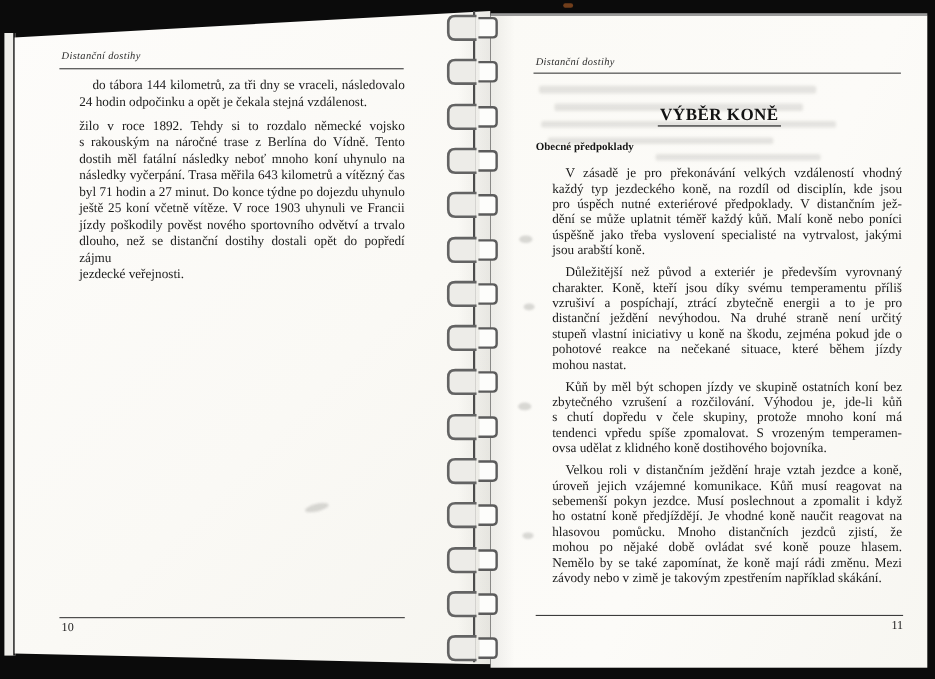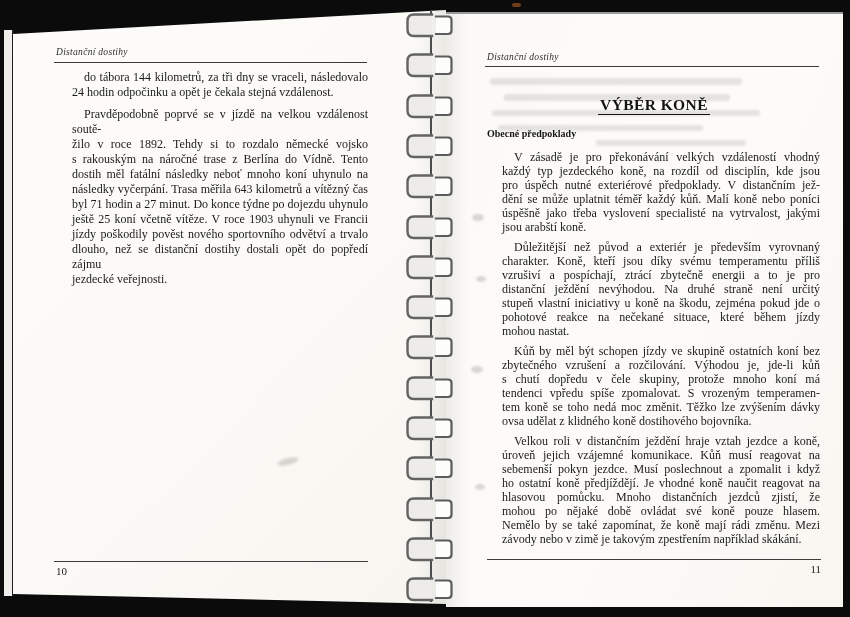--- a/index.html
+++ b/index.html
@@ -88,21 +88,20 @@
 <div class="page" id="left-page">
   <div class="running-head" style="left:43px;top:39px;">Distanční dostihy</div>
   <div class="rule" style="left:41px;top:54px;width:313px;"></div>
 
   <div class="text-col" id="left-text" style="left:59px;top:62px;width:296px;">
       <div class="para">
         <div class="pline first">do tábora 144 kilometrů, za tři dny se vraceli, následovalo</div>
         <div class="pline last">24 hodin odpočinku a opět je čekala stejná vzdálenost.</div>
       </div>
       <div class="para">
-        <div class="pline first">Pravděpodobně poprvé se v jízdě na velkou vzdálenost soutě-</div>
         <div class="pline">žilo v roce 1892. Tehdy si to rozdalo německé vojsko</div>
         <div class="pline">s rakouským na náročné trase z Berlína do Vídně. Tento</div>
         <div class="pline">dostih měl fatální následky neboť mnoho koní uhynulo na</div>
         <div class="pline">následky vyčerpání. Trasa měřila 643 kilometrů a vítězný čas</div>
         <div class="pline">byl 71 hodin a 27 minut. Do konce týdne po dojezdu uhynulo</div>
         <div class="pline">ještě 25 koní včetně vítěze. V roce 1903 uhynuli ve Francii</div>
         <div class="pline">jízdy poškodily pověst nového sportovního odvětví a trvalo</div>
         <div class="pline">dlouho, než se distanční dostihy dostali opět do popředí zájmu</div>
         <div class="pline last">jezdecké veřejnosti.</div>
       </div>
@@ -150,21 +149,20 @@
         <div class="pline">distanční ježdění nevýhodou. Na druhé straně není určitý</div>
         <div class="pline">stupeň vlastní iniciativy u koně na škodu, zejména pokud jde o</div>
         <div class="pline">pohotové reakce na nečekané situace, které během jízdy</div>
         <div class="pline last">mohou nastat.</div>
       </div>
       <div class="para">
         <div class="pline first">Kůň by měl být schopen jízdy ve skupině ostatních koní bez</div>
         <div class="pline">zbytečného vzrušení a rozčilování. Výhodou je, jde-li kůň</div>
         <div class="pline">s chutí dopředu v čele skupiny, protože mnoho koní má</div>
         <div class="pline">tendenci vpředu spíše zpomalovat. S vrozeným temperamen-</div>
-        <div class="pline">tem koně se toho nedá moc změnit. Těžko lze zvýšením dávky</div>
         <div class="pline last">ovsa udělat z klidného koně dostihového bojovníka.</div>
       </div>
       <div class="para">
         <div class="pline first">Velkou roli v distančním ježdění hraje vztah jezdce a koně,</div>
         <div class="pline">úroveň jejich vzájemné komunikace. Kůň musí reagovat na</div>
         <div class="pline">sebemenší pokyn jezdce. Musí poslechnout a zpomalit i když</div>
         <div class="pline">ho ostatní koně předjíždějí. Je vhodné koně naučit reagovat na</div>
         <div class="pline">hlasovou pomůcku. Mnoho distančních jezdců zjistí, že</div>
         <div class="pline">mohou po nějaké době ovládat své koně pouze hlasem.</div>
         <div class="pline">Nemělo by se také zapomínat, že koně mají rádi změnu. Mezi</div>

